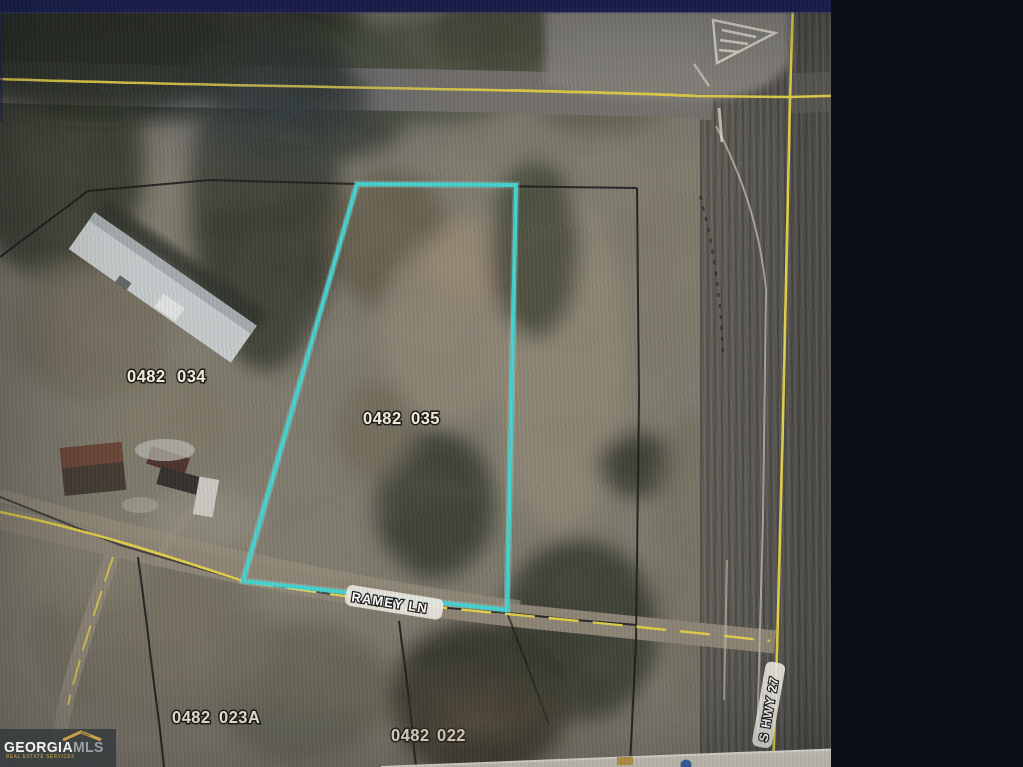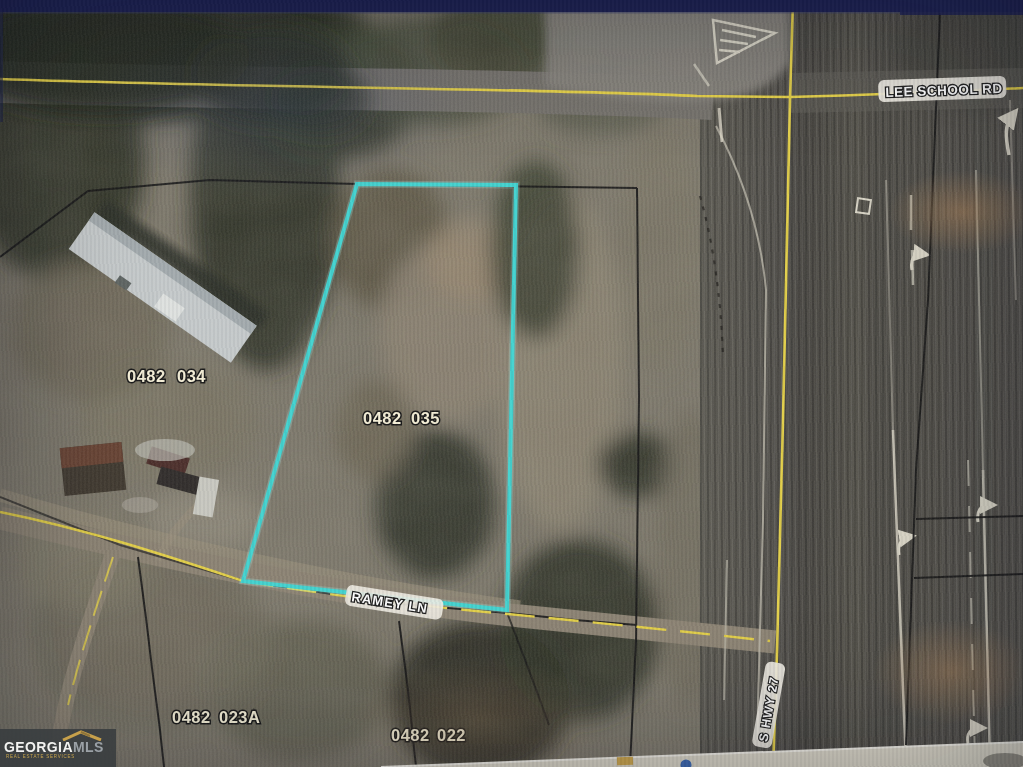--- a/index.html
+++ b/index.html
@@ -1,16 +1,16 @@
 <!DOCTYPE html>
 <html><head>
 <meta charset="utf-8">
 <style>
   html,body{margin:0;padding:0;background:#0c0e18;}
-  .screen{position:relative;width:1023px;height:767px;overflow:hidden;background:#6f6a5c;
+  .screen{position:relative;width:831px;height:767px;overflow:hidden;background:#6f6a5c;
           font-family:"Liberation Sans", sans-serif;}
   .screen svg{position:absolute;left:0;top:0;display:block;}
   .moire{position:absolute;left:0;top:0;width:1023px;height:767px;pointer-events:none;
          background:repeating-linear-gradient(88deg, rgba(18,20,40,.045) 0 2px, rgba(245,245,255,.025) 2px 4px);}
   .vignette{position:absolute;left:0;top:0;width:1023px;height:767px;pointer-events:none;
             box-shadow:inset 0 0 140px rgba(8,10,22,.38);}
   .logo{position:absolute;left:0;top:729px;width:116px;height:38px;background:rgba(56,60,63,.88);
         color:#fff;z-index:30;}
   .logo .row{position:absolute;left:4px;top:9px;white-space:nowrap;}
   .logo .g{font-size:14px;font-weight:bold;letter-spacing:.4px;color:#f2f2f0;}

